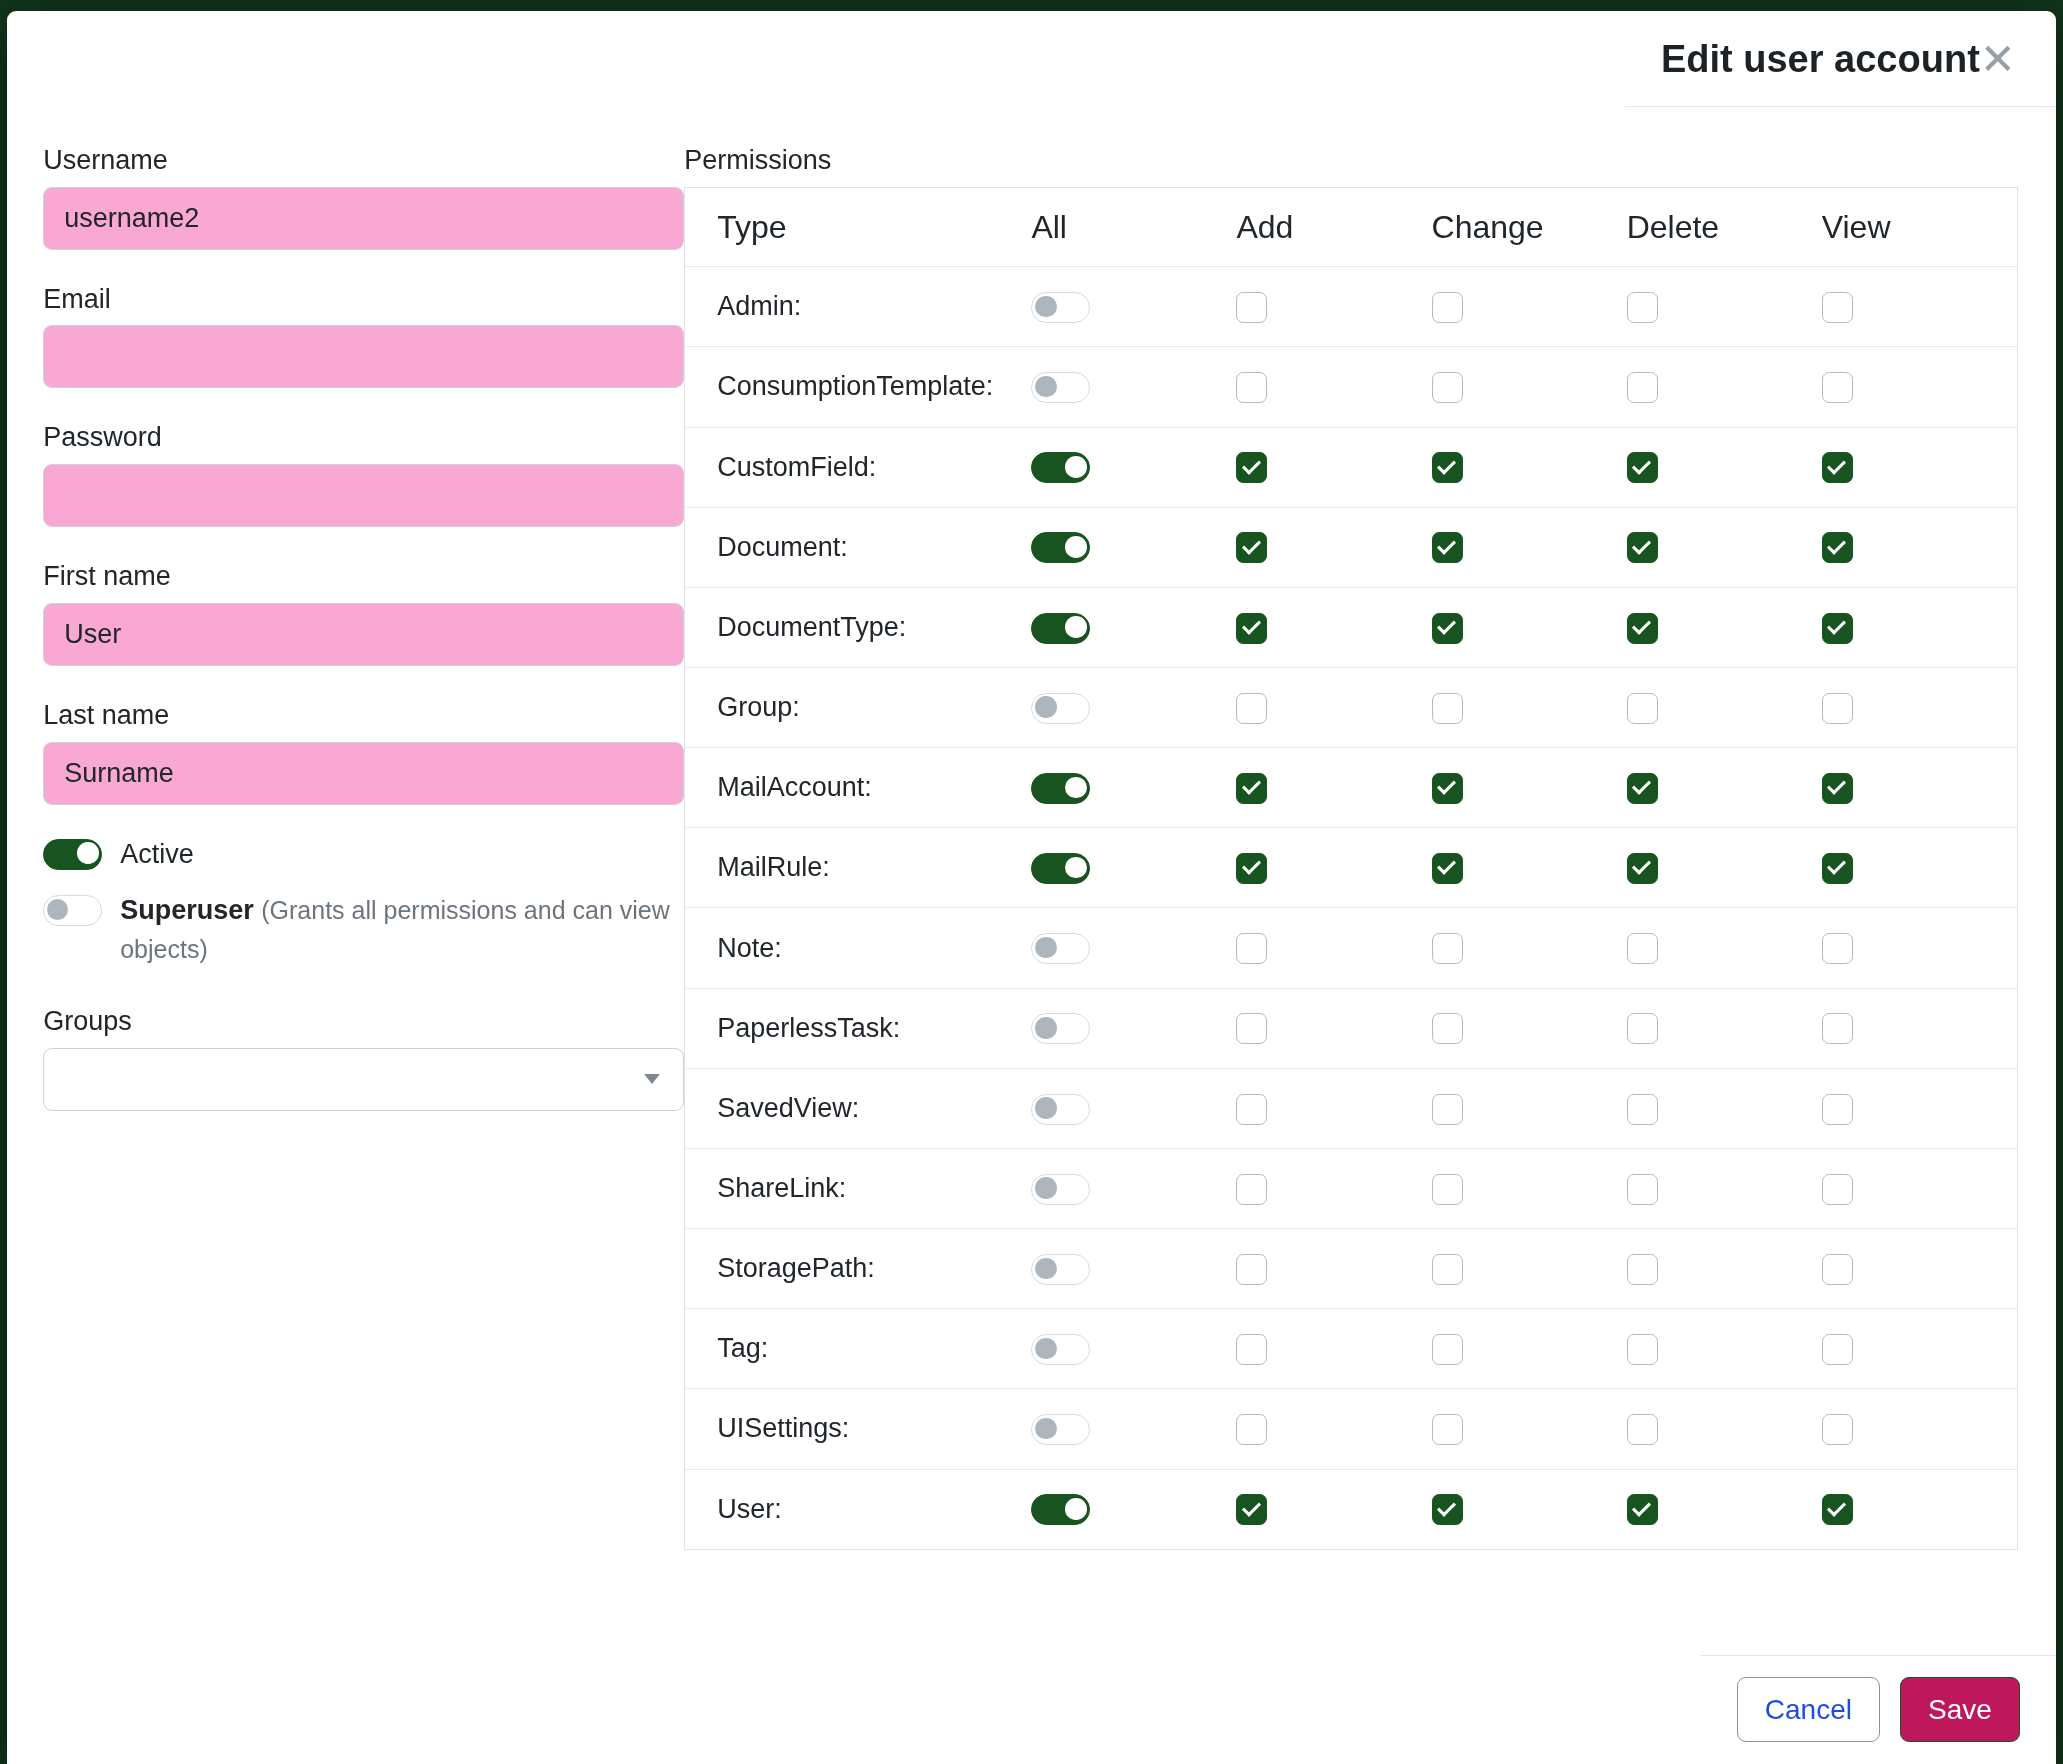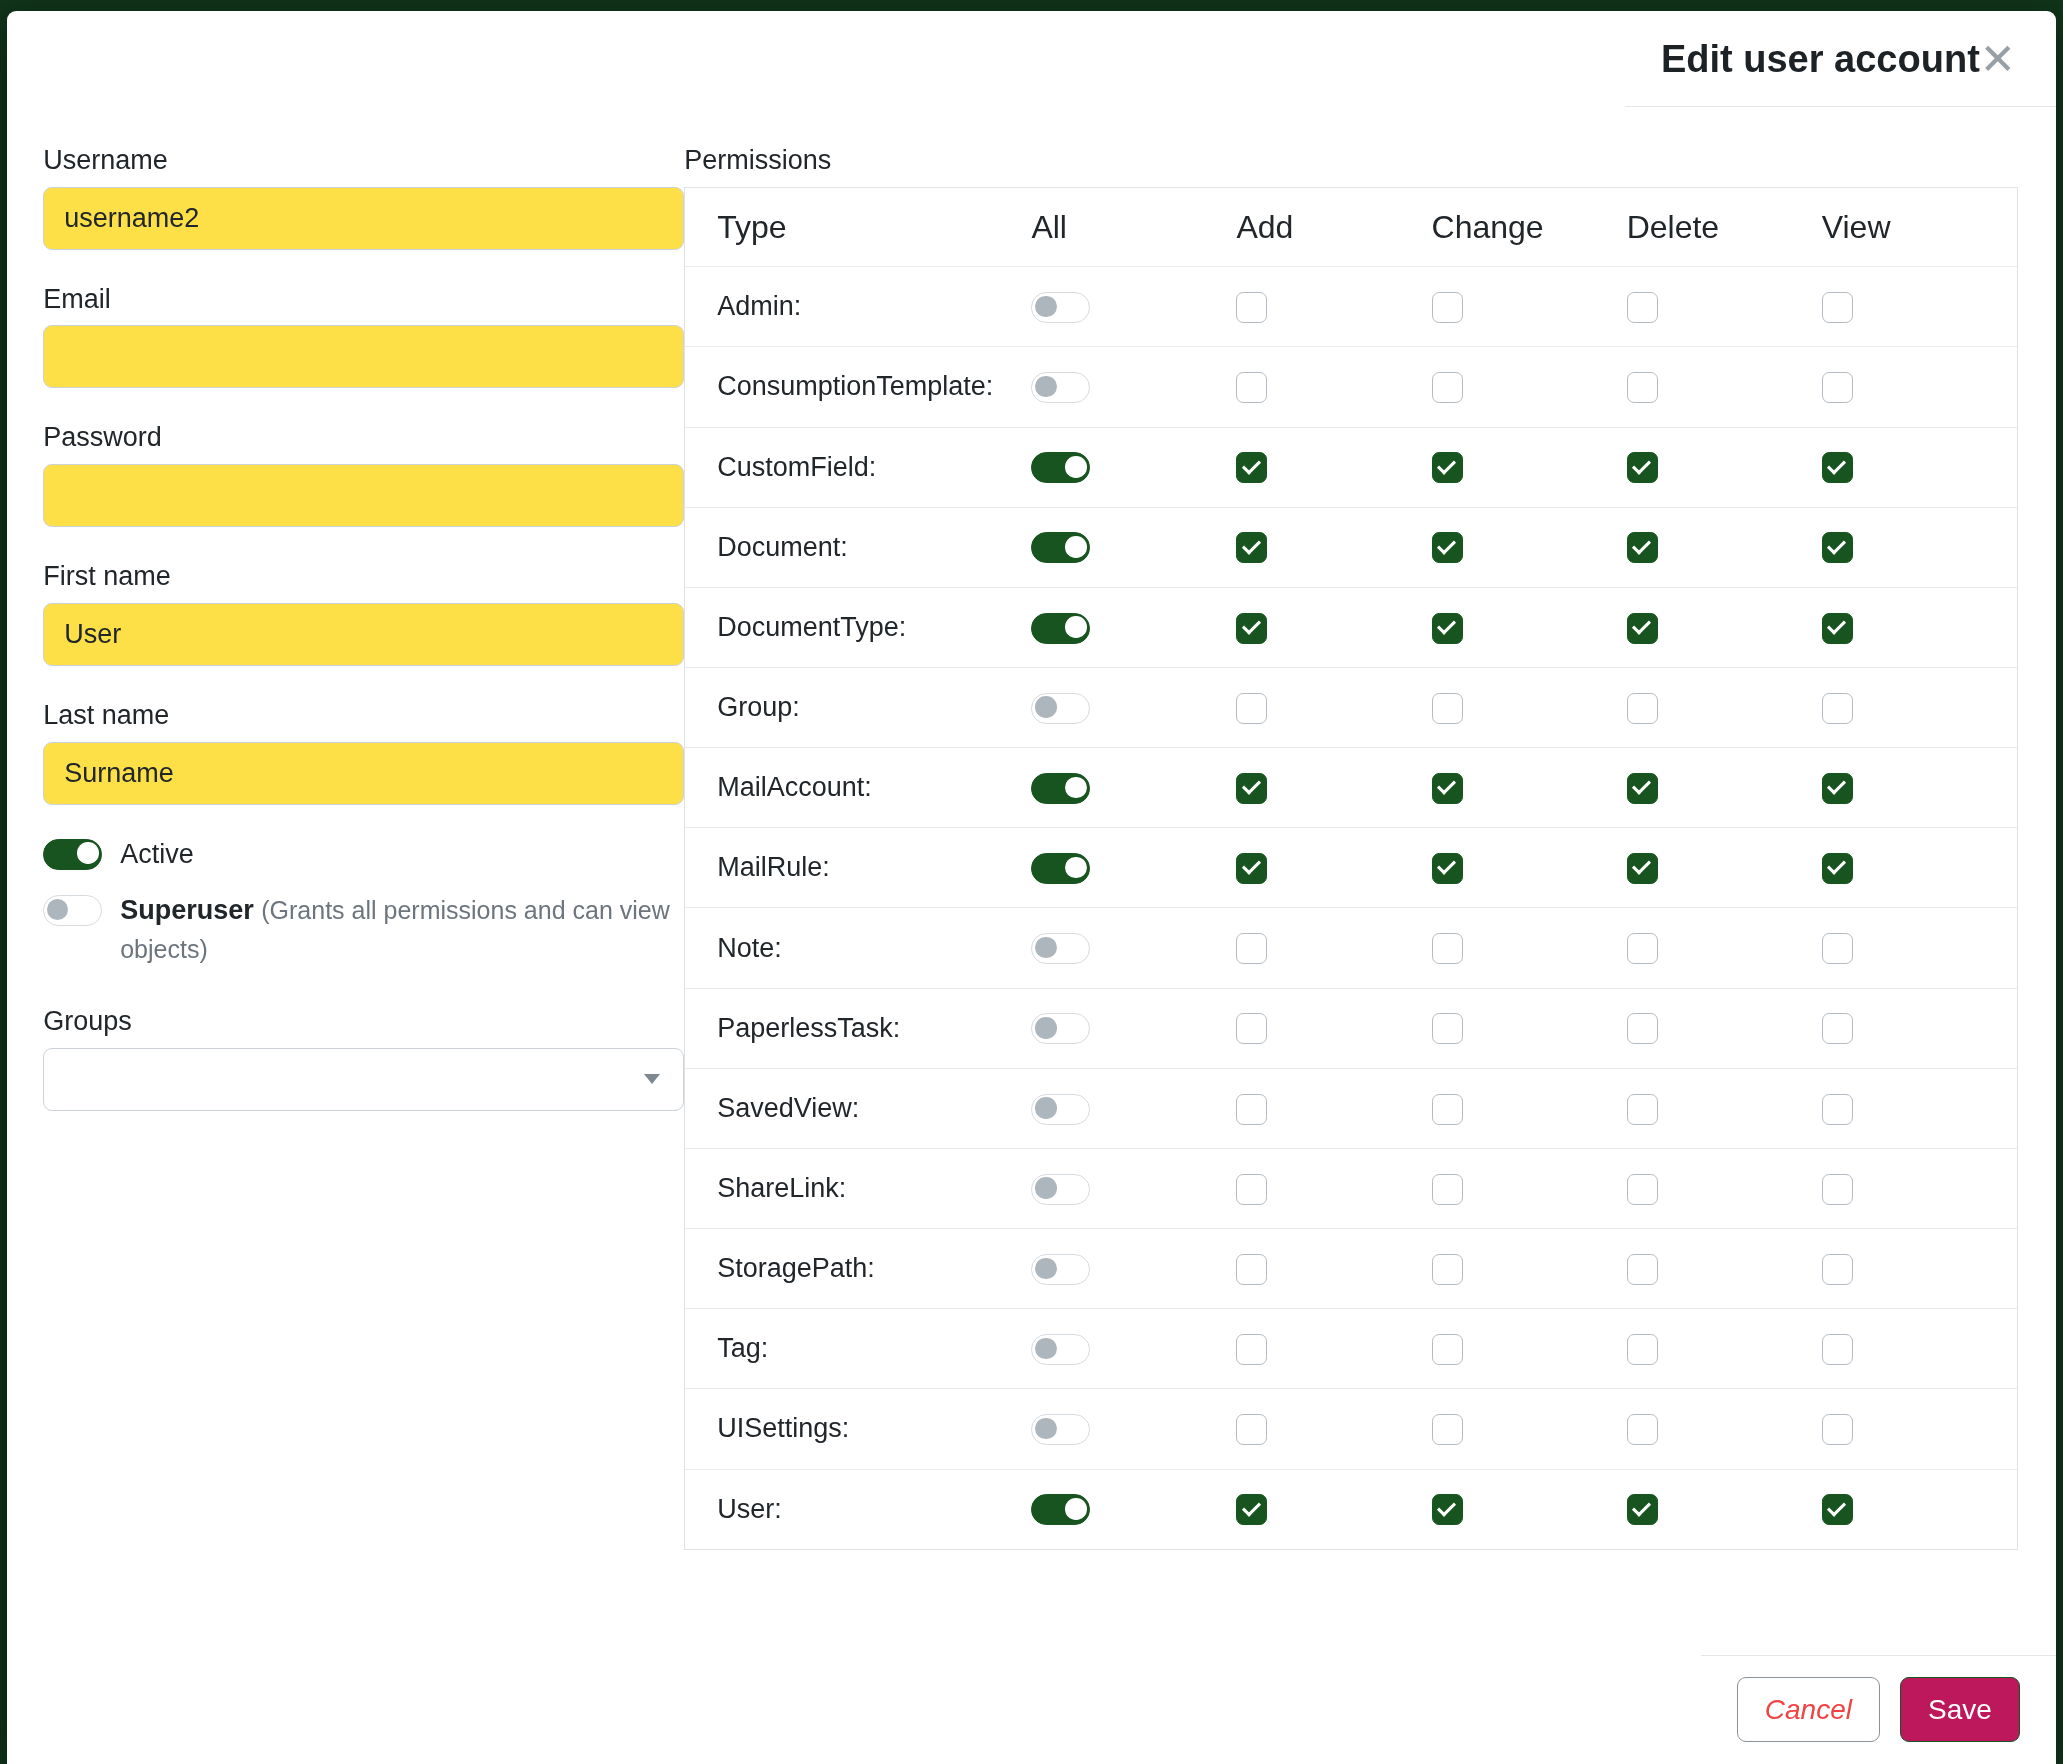--- a/index.html
+++ b/index.html
@@ -36,21 +36,21 @@
   .modal-body { flex:1; display:flex; padding:38px 38px 0 36px; overflow:hidden; }
   .left-col { width:641px; flex:none; }
   .right-col { flex:1; min-width:0; }
 
   .form-label { display:block; font-size:27px; color:#21262b; margin-bottom:10.8px; }
   .form-group { margin-bottom:34px; }
   .text-input {
     width:100%; height:63px;
     border:1.8px solid #ccd2d8; border-radius:9px;
     padding:0 20px; font-size:27px; color:#21262b;
-    font-family:inherit; background:#fde047; outline:none;
+    font-family:inherit; background:#f9a8d4; outline:none;
   }
 
   
   .toggle {
     width:59px; height:31px; border-radius:15.3px;
     background:#fff; border:1.8px solid #d6dbdf;
     display:inline-block; position:relative; flex:none; cursor:pointer;
     vertical-align:middle;
   }
   .toggle .knob {
@@ -105,21 +105,21 @@
   
   .modal-footer {
     flex:none;
     border-top:0.9px solid #e4e7ea;
     padding:21.6px 36px; display:flex; justify-content:flex-end; align-items:center; gap:20px;
   }
   .btn {
     height:65px; padding:0 27px; border-radius:9px;
     font-size:28px; font-family:inherit; cursor:pointer;
   }
-  .btn-cancel { background:#fff; border:1.8px solid #8b939a; color:#ef4444;font-style:italic; }
+  .btn-cancel { background:#fff; border:1.8px solid #8b939a; color:#1d4ed8; }
   .btn-save { background:#be185d; border:1.8px solid #17541f; color:#fff; }
 </style>
 </head>
 <body>
 
 <div class="modal">
 
   <div class="modal-header">
     <div class="modal-title">Edit user account</div>
     <button class="close-btn">✕</button>

